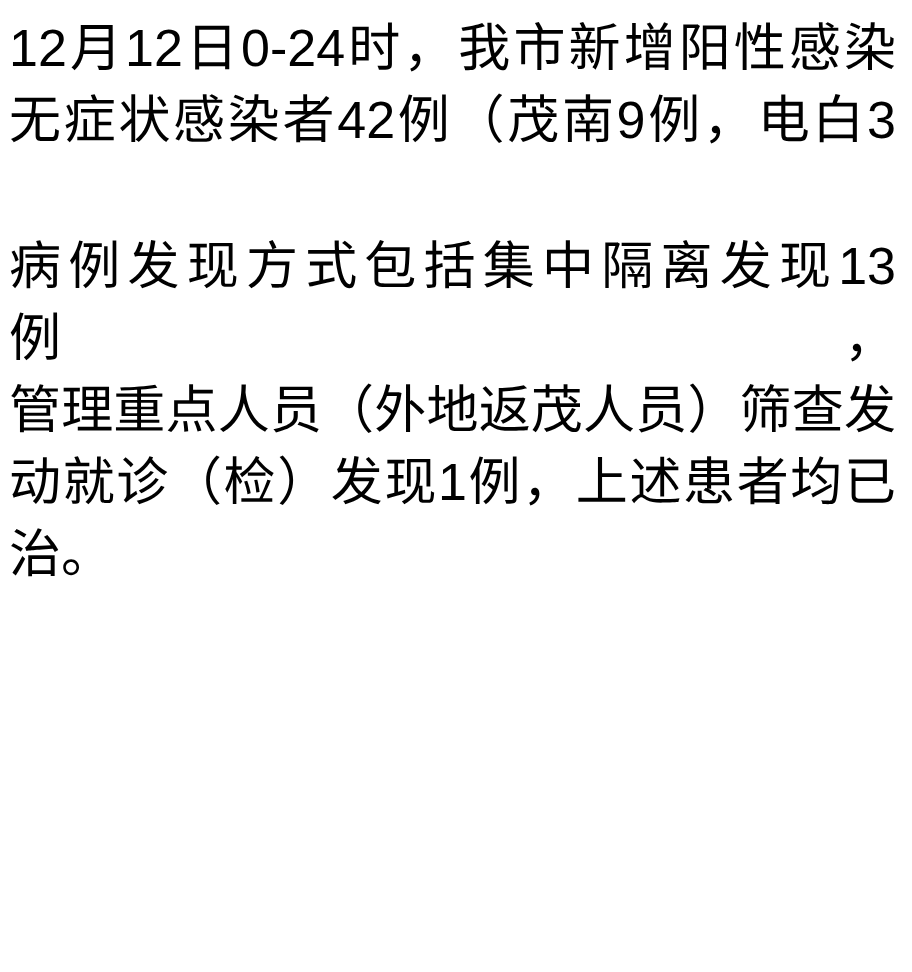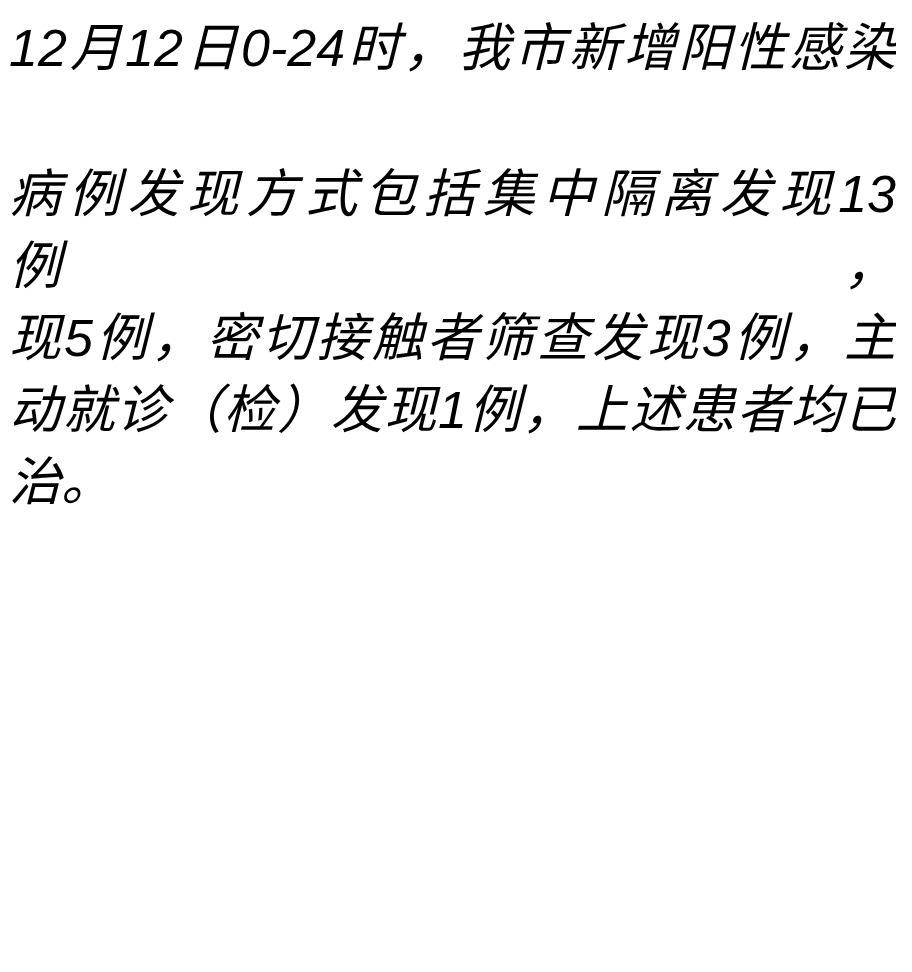--- a/index.html
+++ b/index.html
@@ -24,38 +24,38 @@
   }
   .para {
     margin: 0;
   }
   .para + .para {
     margin-top: 74px;
   }
   .line {
     min-height: 72px;
     overflow: hidden;
-    font-style: italic;
   }
   
   .line.j {
     text-align: justify;
     text-align-last: justify;
     text-justify: inter-character;
   }
 </style>
 </head>
 <body>
 
 <main class="article">
 
   <div class="para">
     <div class="line j">12月12日0-24时，我市新增阳性感染</div>
+    <div class="line j">无症状感染者42例（茂南9例，电白3</div>
   </div>
 
   <div class="para">
     <div class="line j">病例发现方式包括集中隔离发现13例，</div>
-    <div class="line j">现5例，密切接触者筛查发现3例，主</div>
+    <div class="line j">管理重点人员（外地返茂人员）筛查发</div>
     <div class="line j">动就诊（检）发现1例，上述患者均已</div>
     <div class="line">治。</div>
   </div>
 
 </main>
 
 </body></html>

